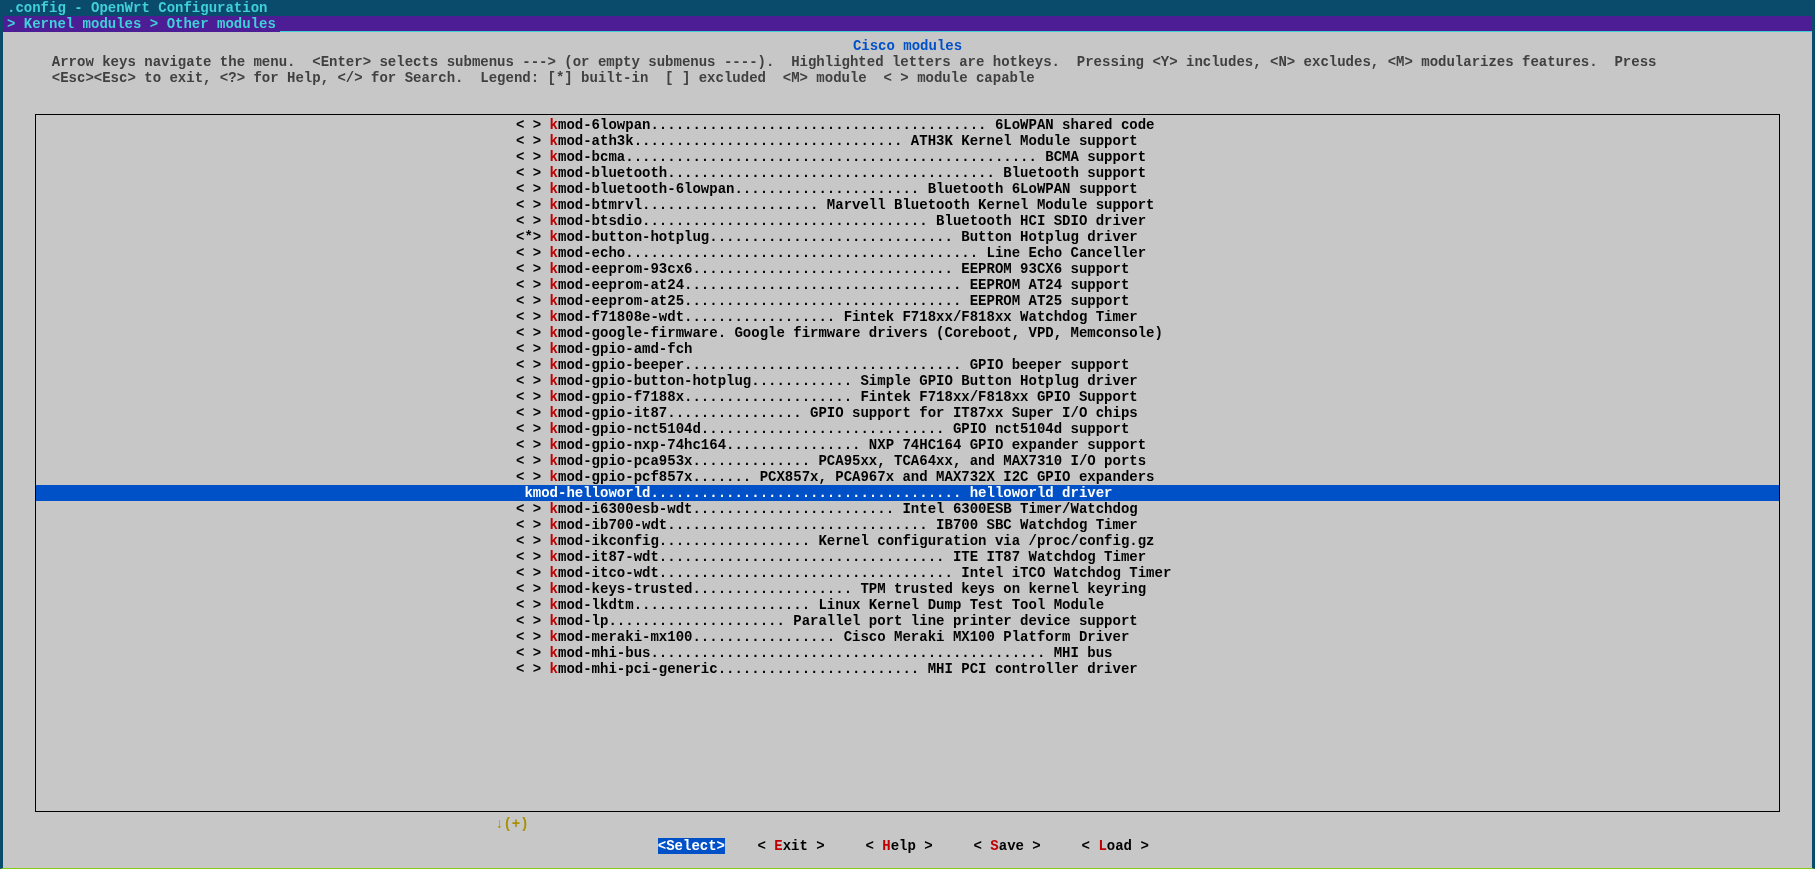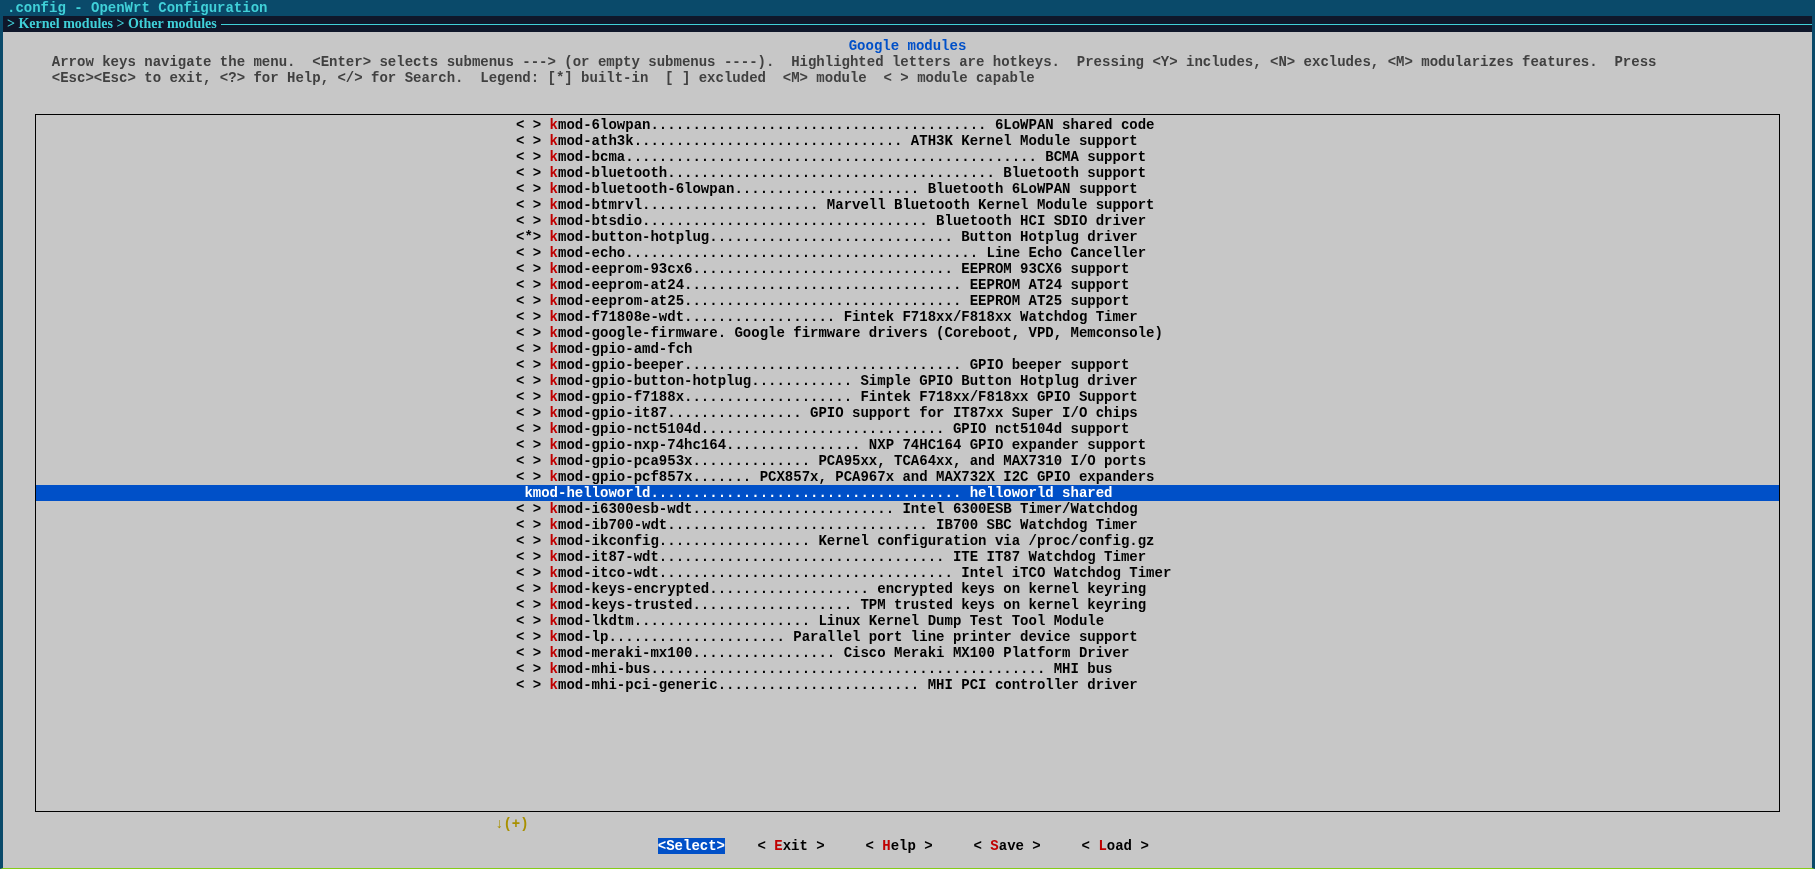--- a/index.html
+++ b/index.html
@@ -19,27 +19,26 @@
     height: 100%;
   }
   .titlebar {
     color: #40d0d8;
     background: #0a4a6a;
     padding: 0 4px;
     line-height: 16px;
     height: 16px;
   }
   .breadcrumb-line {
-    background: #0f172a;
+    background: #4c1d95;
     color: #40d0d8;
     display: flex;
-    align-items: center;
+    align-items: flex-end;
     line-height: 16px;
     height: 16px;
-    font-family: Liberation Serif, serif;
   }
   .breadcrumb-text {
     flex-shrink: 0;
     padding-left: 4px;
   }
   .breadcrumb-fill {
     flex-grow: 1;
     height: 1px;
     background: #40d0d8;
     margin-left: 4px;
@@ -109,21 +108,21 @@
 </head>
 <body>
 
 <div class="outer">
   <div class="titlebar">.config - OpenWrt Configuration</div>
   <div class="breadcrumb-line">
     <span class="breadcrumb-text">&gt; Kernel modules &gt; Other modules </span>
     <span class="breadcrumb-fill"></span>
   </div>
   <div class="main-area">
-    <div class="section-title">Google modules</div>
+    <div class="section-title">Cisco modules</div>
     <div class="help-text">  Arrow keys navigate the menu.  &lt;Enter&gt; selects submenus ---&gt; (or empty submenus ----).  Highlighted letters are hotkeys.  Pressing &lt;Y&gt; includes, &lt;N&gt; excludes, &lt;M&gt; modularizes features.  Press</div>
     <div class="help-text">  &lt;Esc&gt;&lt;Esc&gt; to exit, &lt;?&gt; for Help, &lt;/&gt; for Search.  Legend: [*] built-in  [ ] excluded  &lt;M&gt; module  &lt; &gt; module capable</div>
 
     <div class="list-box" id="module-list">
         <div class="list-row">&lt; &gt; <span class="hot">k</span>mod-6lowpan........................................ 6LoWPAN shared code</div>
         <div class="list-row">&lt; &gt; <span class="hot">k</span>mod-ath3k................................ ATH3K Kernel Module support</div>
         <div class="list-row">&lt; &gt; <span class="hot">k</span>mod-bcma................................................. BCMA support</div>
         <div class="list-row">&lt; &gt; <span class="hot">k</span>mod-bluetooth....................................... Bluetooth support</div>
         <div class="list-row">&lt; &gt; <span class="hot">k</span>mod-bluetooth-6lowpan...................... Bluetooth 6LoWPAN support</div>
         <div class="list-row">&lt; &gt; <span class="hot">k</span>mod-btmrvl..................... Marvell Bluetooth Kernel Module support</div>
@@ -137,27 +136,26 @@
         <div class="list-row">&lt; &gt; <span class="hot">k</span>mod-google-firmware. Google firmware drivers (Coreboot, VPD, Memconsole)</div>
         <div class="list-row">&lt; &gt; <span class="hot">k</span>mod-gpio-amd-fch</div>
         <div class="list-row">&lt; &gt; <span class="hot">k</span>mod-gpio-beeper................................. GPIO beeper support</div>
         <div class="list-row">&lt; &gt; <span class="hot">k</span>mod-gpio-button-hotplug............ Simple GPIO Button Hotplug driver</div>
         <div class="list-row">&lt; &gt; <span class="hot">k</span>mod-gpio-f7188x.................... Fintek F718xx/F818xx GPIO Support</div>
         <div class="list-row">&lt; &gt; <span class="hot">k</span>mod-gpio-it87................ GPIO support for IT87xx Super I/O chips</div>
         <div class="list-row">&lt; &gt; <span class="hot">k</span>mod-gpio-nct5104d............................. GPIO nct5104d support</div>
         <div class="list-row">&lt; &gt; <span class="hot">k</span>mod-gpio-nxp-74hc164................ NXP 74HC164 GPIO expander support</div>
         <div class="list-row">&lt; &gt; <span class="hot">k</span>mod-gpio-pca953x.............. PCA95xx, TCA64xx, and MAX7310 I/O ports</div>
         <div class="list-row">&lt; &gt; <span class="hot">k</span>mod-gpio-pcf857x....... PCX857x, PCA967x and MAX732X I2C GPIO expanders</div>
-        <div class="list-row selected"><span class="seltext"><m> </m></span><span class="hot">k</span><span class="seltext">mod-helloworld..................................... helloworld shared</span></div>
+        <div class="list-row selected"><span class="seltext"><m> </m></span><span class="hot">k</span><span class="seltext">mod-helloworld..................................... helloworld driver</span></div>
         <div class="list-row">&lt; &gt; <span class="hot">k</span>mod-i6300esb-wdt........................ Intel 6300ESB Timer/Watchdog</div>
         <div class="list-row">&lt; &gt; <span class="hot">k</span>mod-ib700-wdt............................... IB700 SBC Watchdog Timer</div>
         <div class="list-row">&lt; &gt; <span class="hot">k</span>mod-ikconfig.................. Kernel configuration via /proc/config.gz</div>
         <div class="list-row">&lt; &gt; <span class="hot">k</span>mod-it87-wdt.................................. ITE IT87 Watchdog Timer</div>
         <div class="list-row">&lt; &gt; <span class="hot">k</span>mod-itco-wdt................................... Intel iTCO Watchdog Timer</div>
-        <div class="list-row">&lt; &gt; <span class="hot">k</span>mod-keys-encrypted................... encrypted keys on kernel keyring</div>
         <div class="list-row">&lt; &gt; <span class="hot">k</span>mod-keys-trusted................... TPM trusted keys on kernel keyring</div>
         <div class="list-row">&lt; &gt; <span class="hot">k</span>mod-lkdtm..................... Linux Kernel Dump Test Tool Module</div>
         <div class="list-row">&lt; &gt; <span class="hot">k</span>mod-lp..................... Parallel port line printer device support</div>
         <div class="list-row">&lt; &gt; <span class="hot">k</span>mod-meraki-mx100................. Cisco Meraki MX100 Platform Driver</div>
         <div class="list-row">&lt; &gt; <span class="hot">k</span>mod-mhi-bus............................................... MHI bus</div>
         <div class="list-row">&lt; &gt; <span class="hot">k</span>mod-mhi-pci-generic........................ MHI PCI controller driver</div>
       </div>
 
     <div class="more-indicator">↓(+)</div>
 

